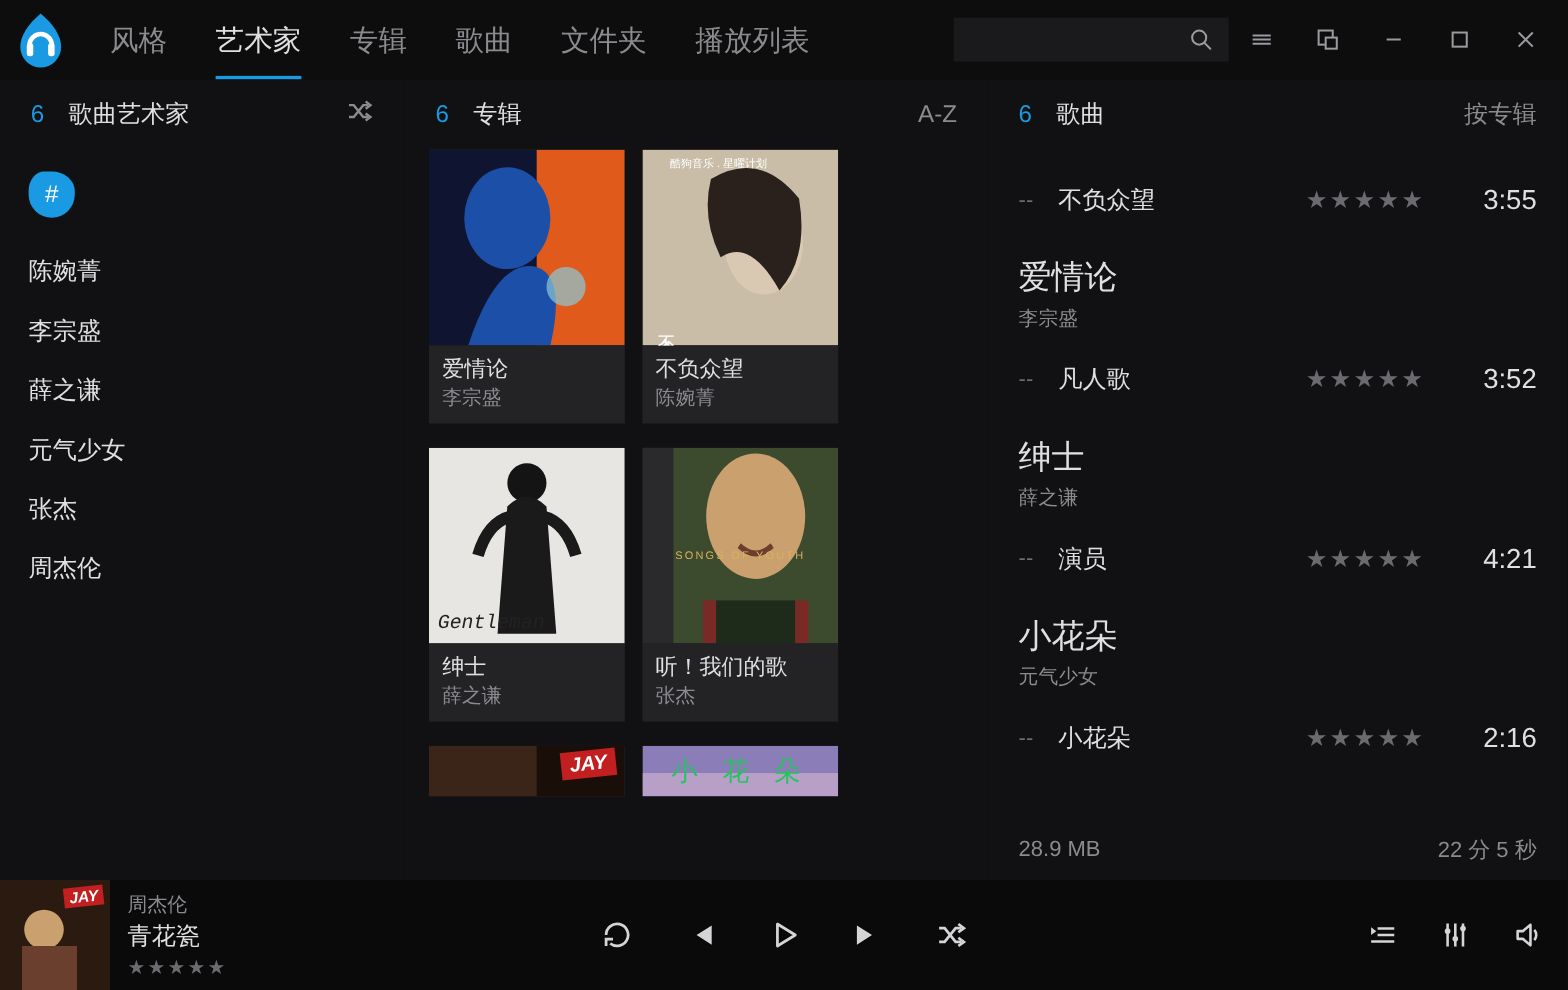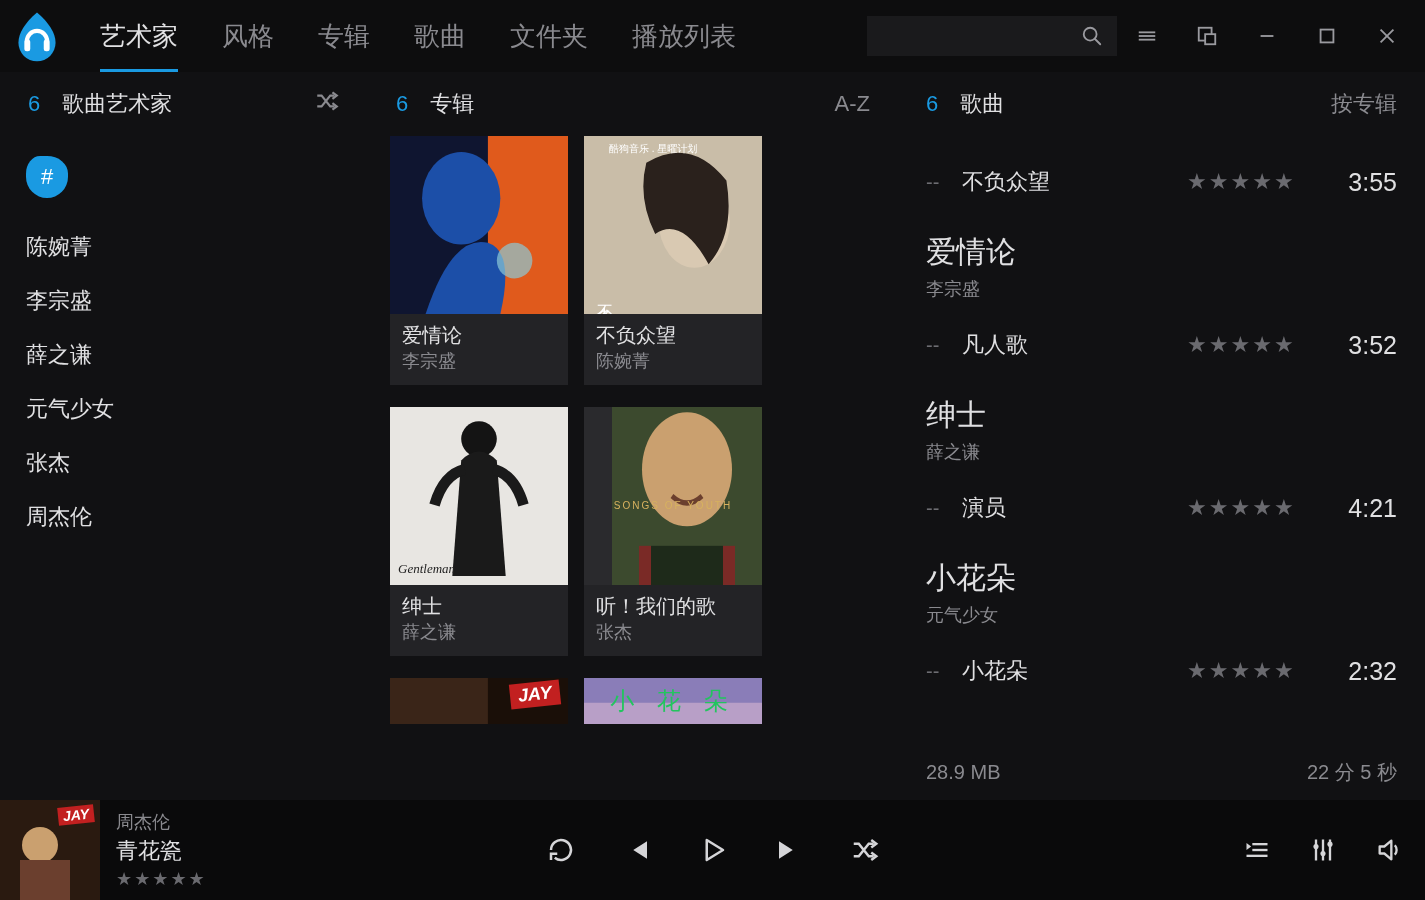--- a/index.html
+++ b/index.html
@@ -95,22 +95,22 @@
 <div class="topbar">
   <div class="logo-wrap">
     <svg class="logo" viewBox="0 0 64 64">
       <path d="M32 4 C18 16 10 28 10 40 a22 22 0 0 0 44 0 C54 28 46 16 32 4 Z" fill="#1a9ae2"></path>
       <path d="M20 38 a12 12 0 0 1 24 0" fill="none" stroke="#fff" stroke-width="5" stroke-linecap="round"></path>
       <rect x="17" y="36" width="7" height="14" rx="3" fill="#fff"></rect>
       <rect x="40" y="36" width="7" height="14" rx="3" fill="#fff"></rect>
     </svg>
   </div>
   <div class="tabs">
+    <div class="tab">风格</div>
     <div class="tab active">艺术家</div>
-    <div class="tab">风格</div>
     <div class="tab">专辑</div>
     <div class="tab">歌曲</div>
     <div class="tab">文件夹</div>
     <div class="tab">播放列表</div>
   </div>
 
   <div class="search-area">
     <div class="search-box">
       <svg viewBox="0 0 24 24" width="22" height="22">
         <circle cx="10" cy="10" r="7" fill="none" stroke="#9a9a9f" stroke-width="2"></circle>
@@ -214,21 +214,21 @@
       </div>
 
       <div class="album-card">
         <div class="album-art" style="position:relative;">
           <svg class="art-fit" viewBox="0 0 100 100" preserveAspectRatio="none">
             <rect width="100" height="100" fill="#e8e6e2"></rect>
             <ellipse cx="50" cy="18" rx="10" ry="10" fill="#141414"></ellipse>
             <path d="M35 95 L40 30 Q50 20 60 30 L65 95 Z" fill="#1a1a1a"></path>
             <path d="M25 55 Q30 38 42 35 M75 55 Q70 38 58 35" fill="none" stroke="#1a1a1a" stroke-width="6"></path>
           </svg>
-          <div style="position:absolute;bottom:8px;left:8px;font-size:13px;color:#222;font-style:italic;font-family:Liberation Serif, serif;">Gentleman</div>
+          <div style="position:absolute;bottom:8px;left:8px;font-size:18px;color:#222;font-style:italic;font-family:Liberation Mono, monospace;">Gentleman</div>
         </div>
         <div class="album-meta">
           <div class="album-title">绅士</div>
           <div class="album-artist">薛之谦</div>
         </div>
       </div>
 
       <div class="album-card">
         <div class="album-art" style="position:relative;padding-left:28px;">
           <svg class="art-fit" viewBox="0 0 100 100" preserveAspectRatio="none">
@@ -311,21 +311,21 @@
       </div>
 
       <div class="album-heading">
         <div class="big">小花朵</div>
         <div class="sub">元气少女</div>
       </div>
       <div class="song-row">
         <span class="track-dash">--</span>
         <span class="song-title-cell">小花朵</span>
         <span class="rating">★★★★★</span>
-        <span class="duration">2:32</span>
+        <span class="duration">2:16</span>
       </div>
 
       <div class="songs-footer">
         <span>28.9 MB</span>
         <span class="right">22 分 5 秒</span>
       </div>
     </div>
   </div>
 
 </div>

